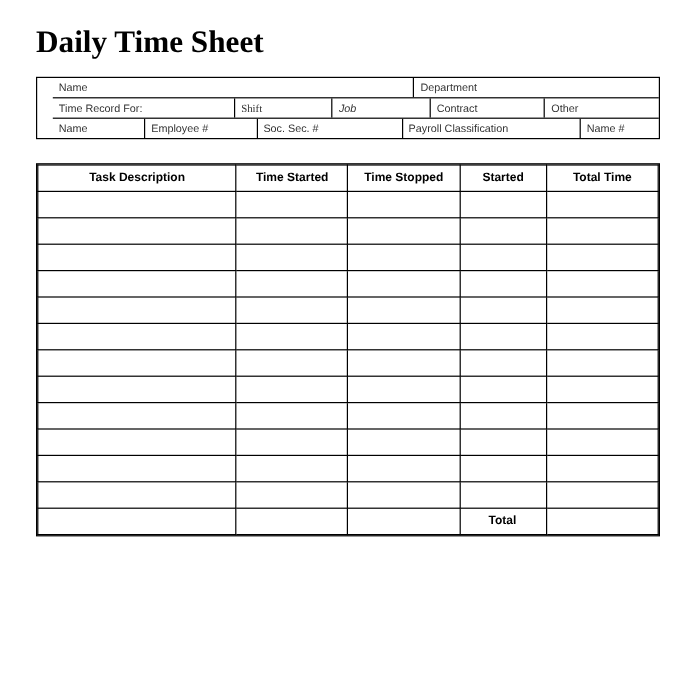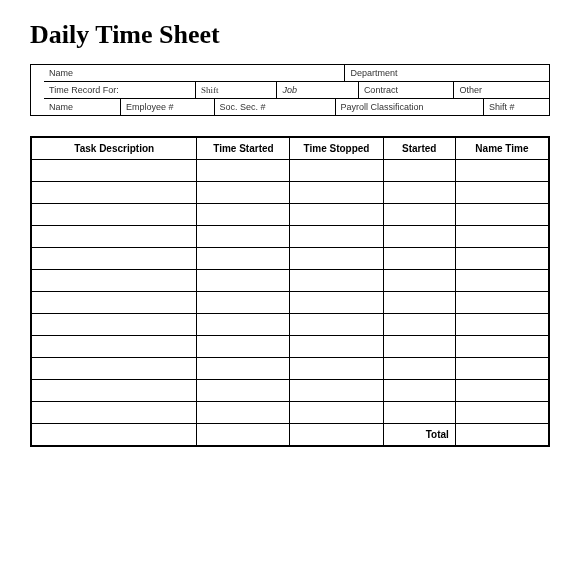--- a/index.html
+++ b/index.html
@@ -132,34 +132,34 @@
     <div class="cell row3-emp">
       <span class="cell-label">Employee #</span>
     </div>
     <div class="cell row3-soc">
       <span class="cell-label">Soc. Sec. #</span>
     </div>
     <div class="cell row3-payroll">
       <span class="cell-label">Payroll Classification</span>
     </div>
     <div class="cell row3-file">
-      <span class="cell-label">Shift #</span>
+      <span class="cell-label">Name #</span>
     </div>
   </div>
 </div>
 
 <div class="task-section">
   <table class="task-table">
     <thead>
       <tr>
         <th class="col-task">Task Description</th>
         <th class="col-started">Time Started</th>
         <th class="col-stopped">Time Stopped</th>
         <th class="col-initials">Started</th>
-        <th class="col-total">Name Time</th>
+        <th class="col-total">Total Time</th>
       </tr>
     </thead>
     <tbody id="task-tbody">
     <tr>
           <td></td>
           <td></td>
           <td></td>
           <td></td>
           <td></td>
         </tr>
@@ -237,18 +237,18 @@
           <td></td>
           <td></td>
           <td></td>
           <td></td>
           <td></td>
         </tr>
         <tr class="total-row">
           <td></td>
           <td></td>
           <td></td>
-          <td style="text-align: right; font-weight: bold;">Total</td>
+          <td style="text-align: center; font-weight: bold;">Total</td>
           <td></td>
         </tr>
       </tbody>
   </table>
 </div>
 
 </body></html>

